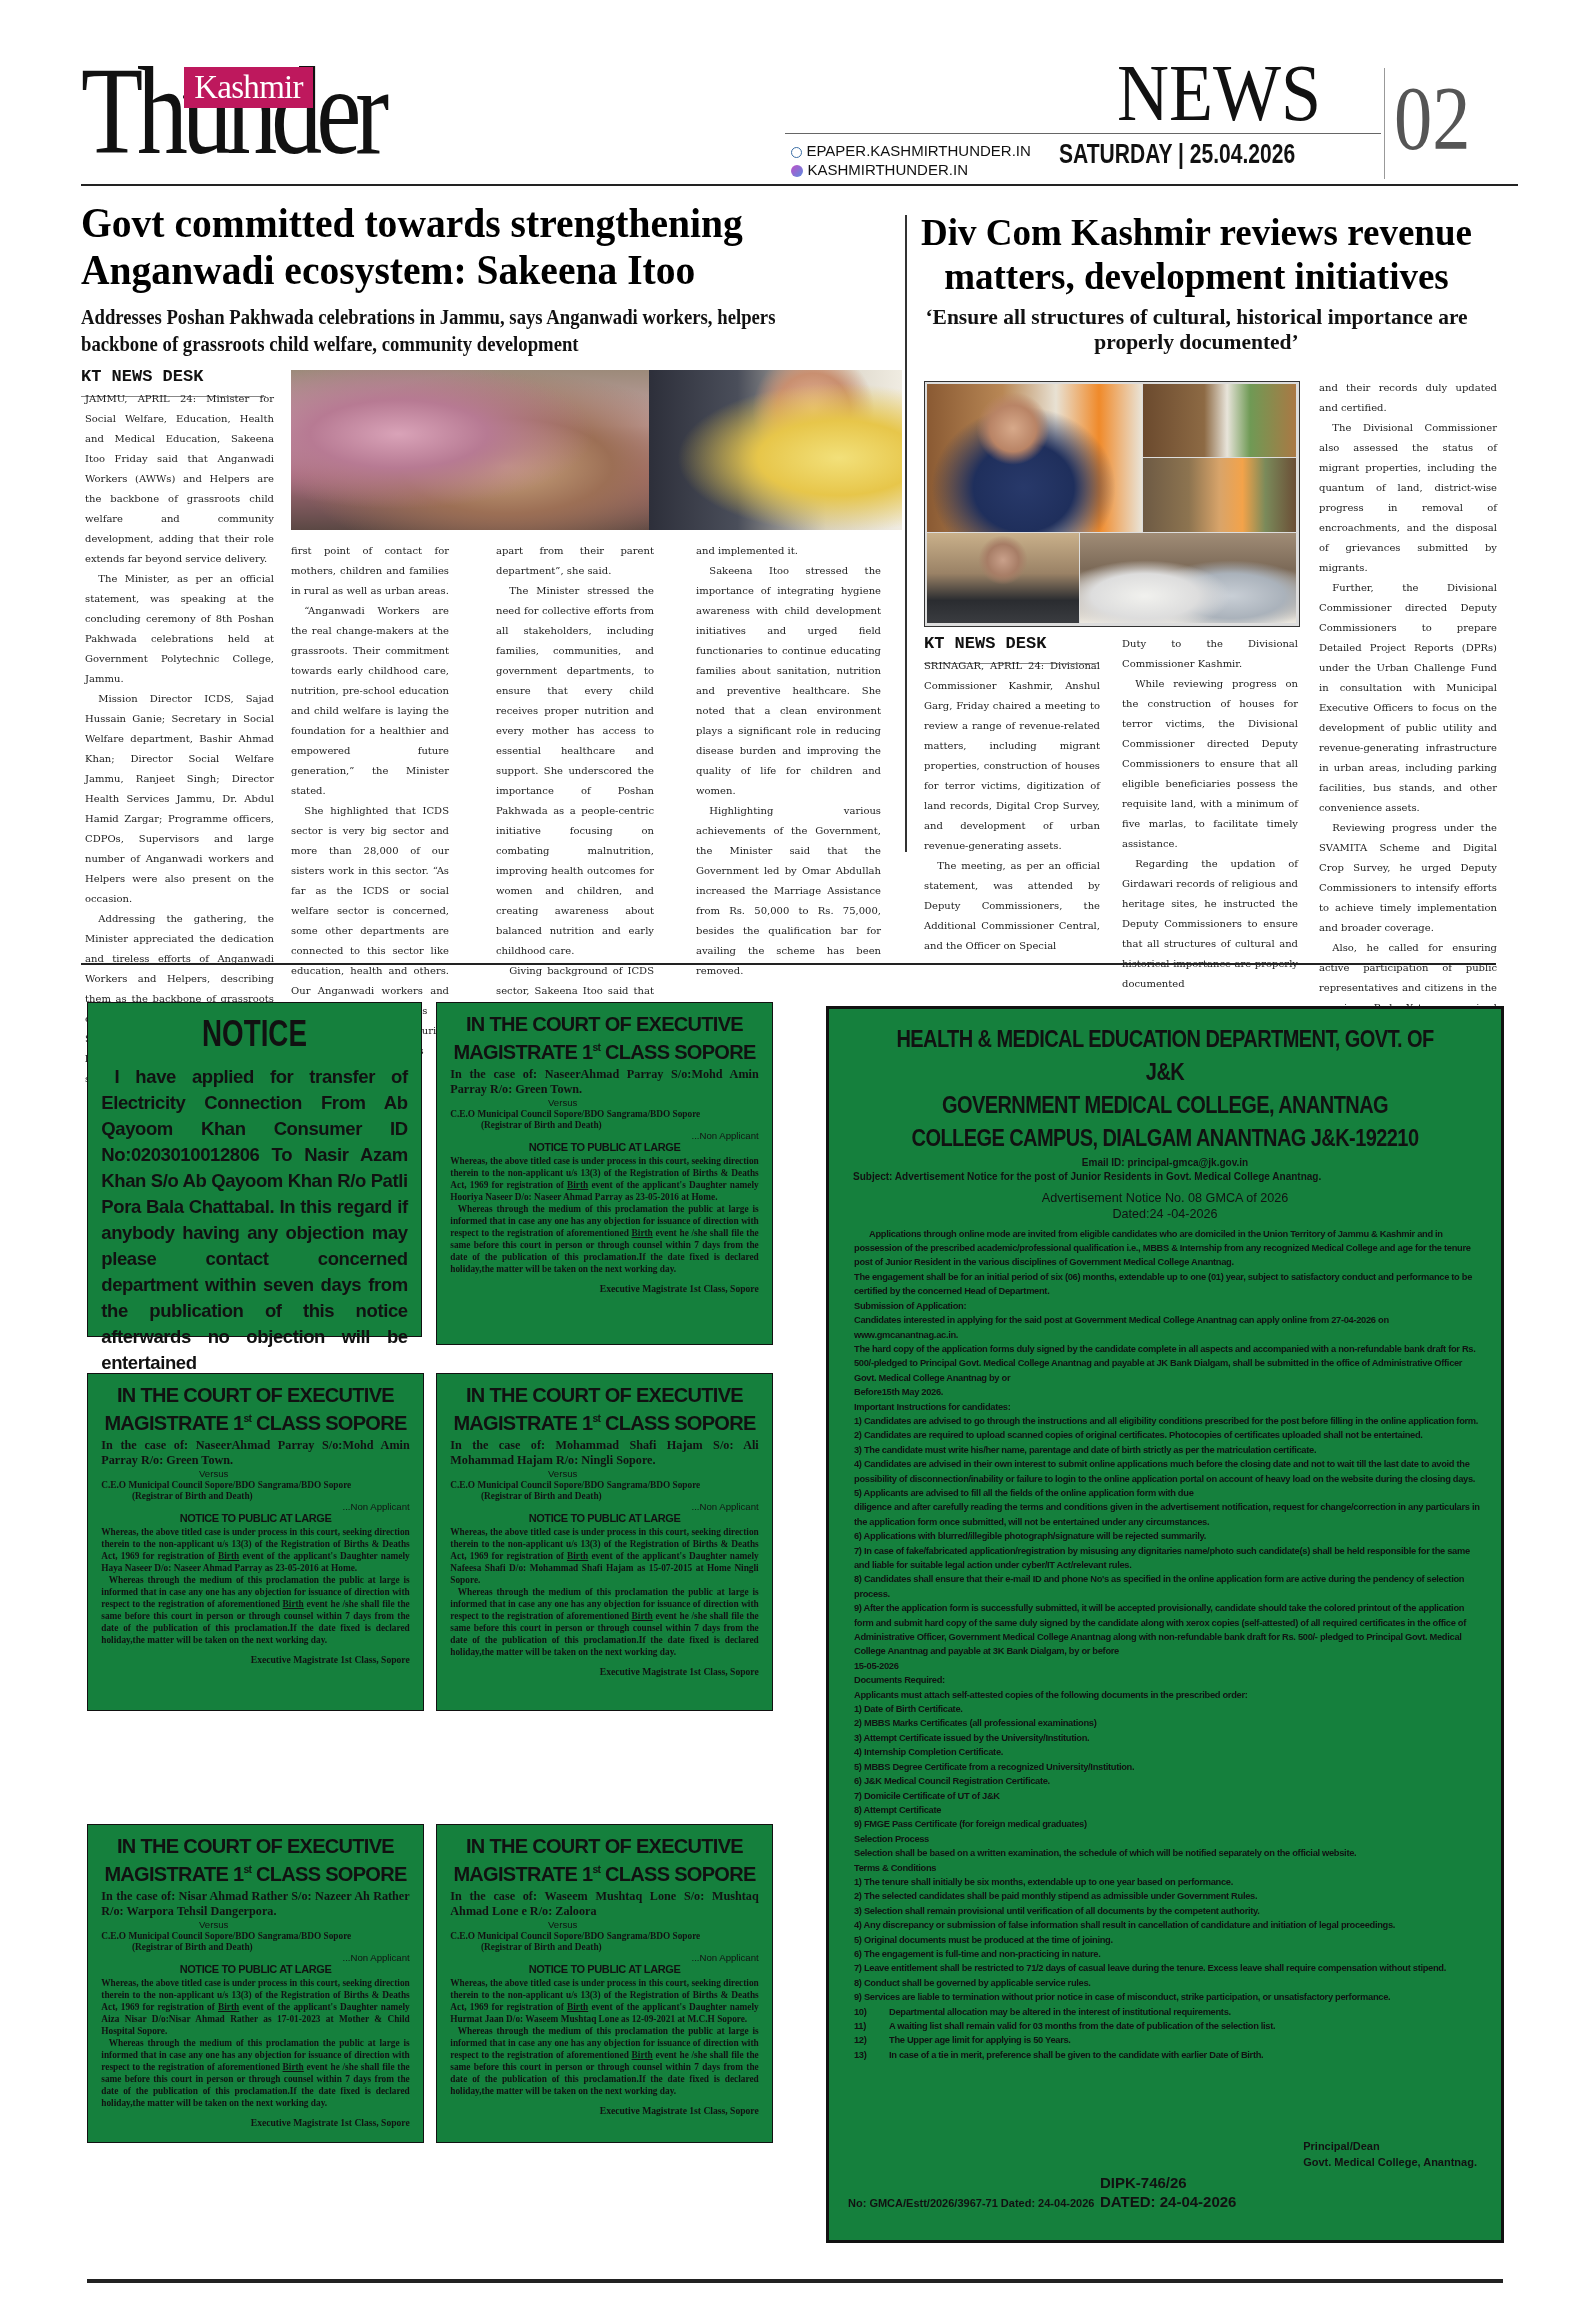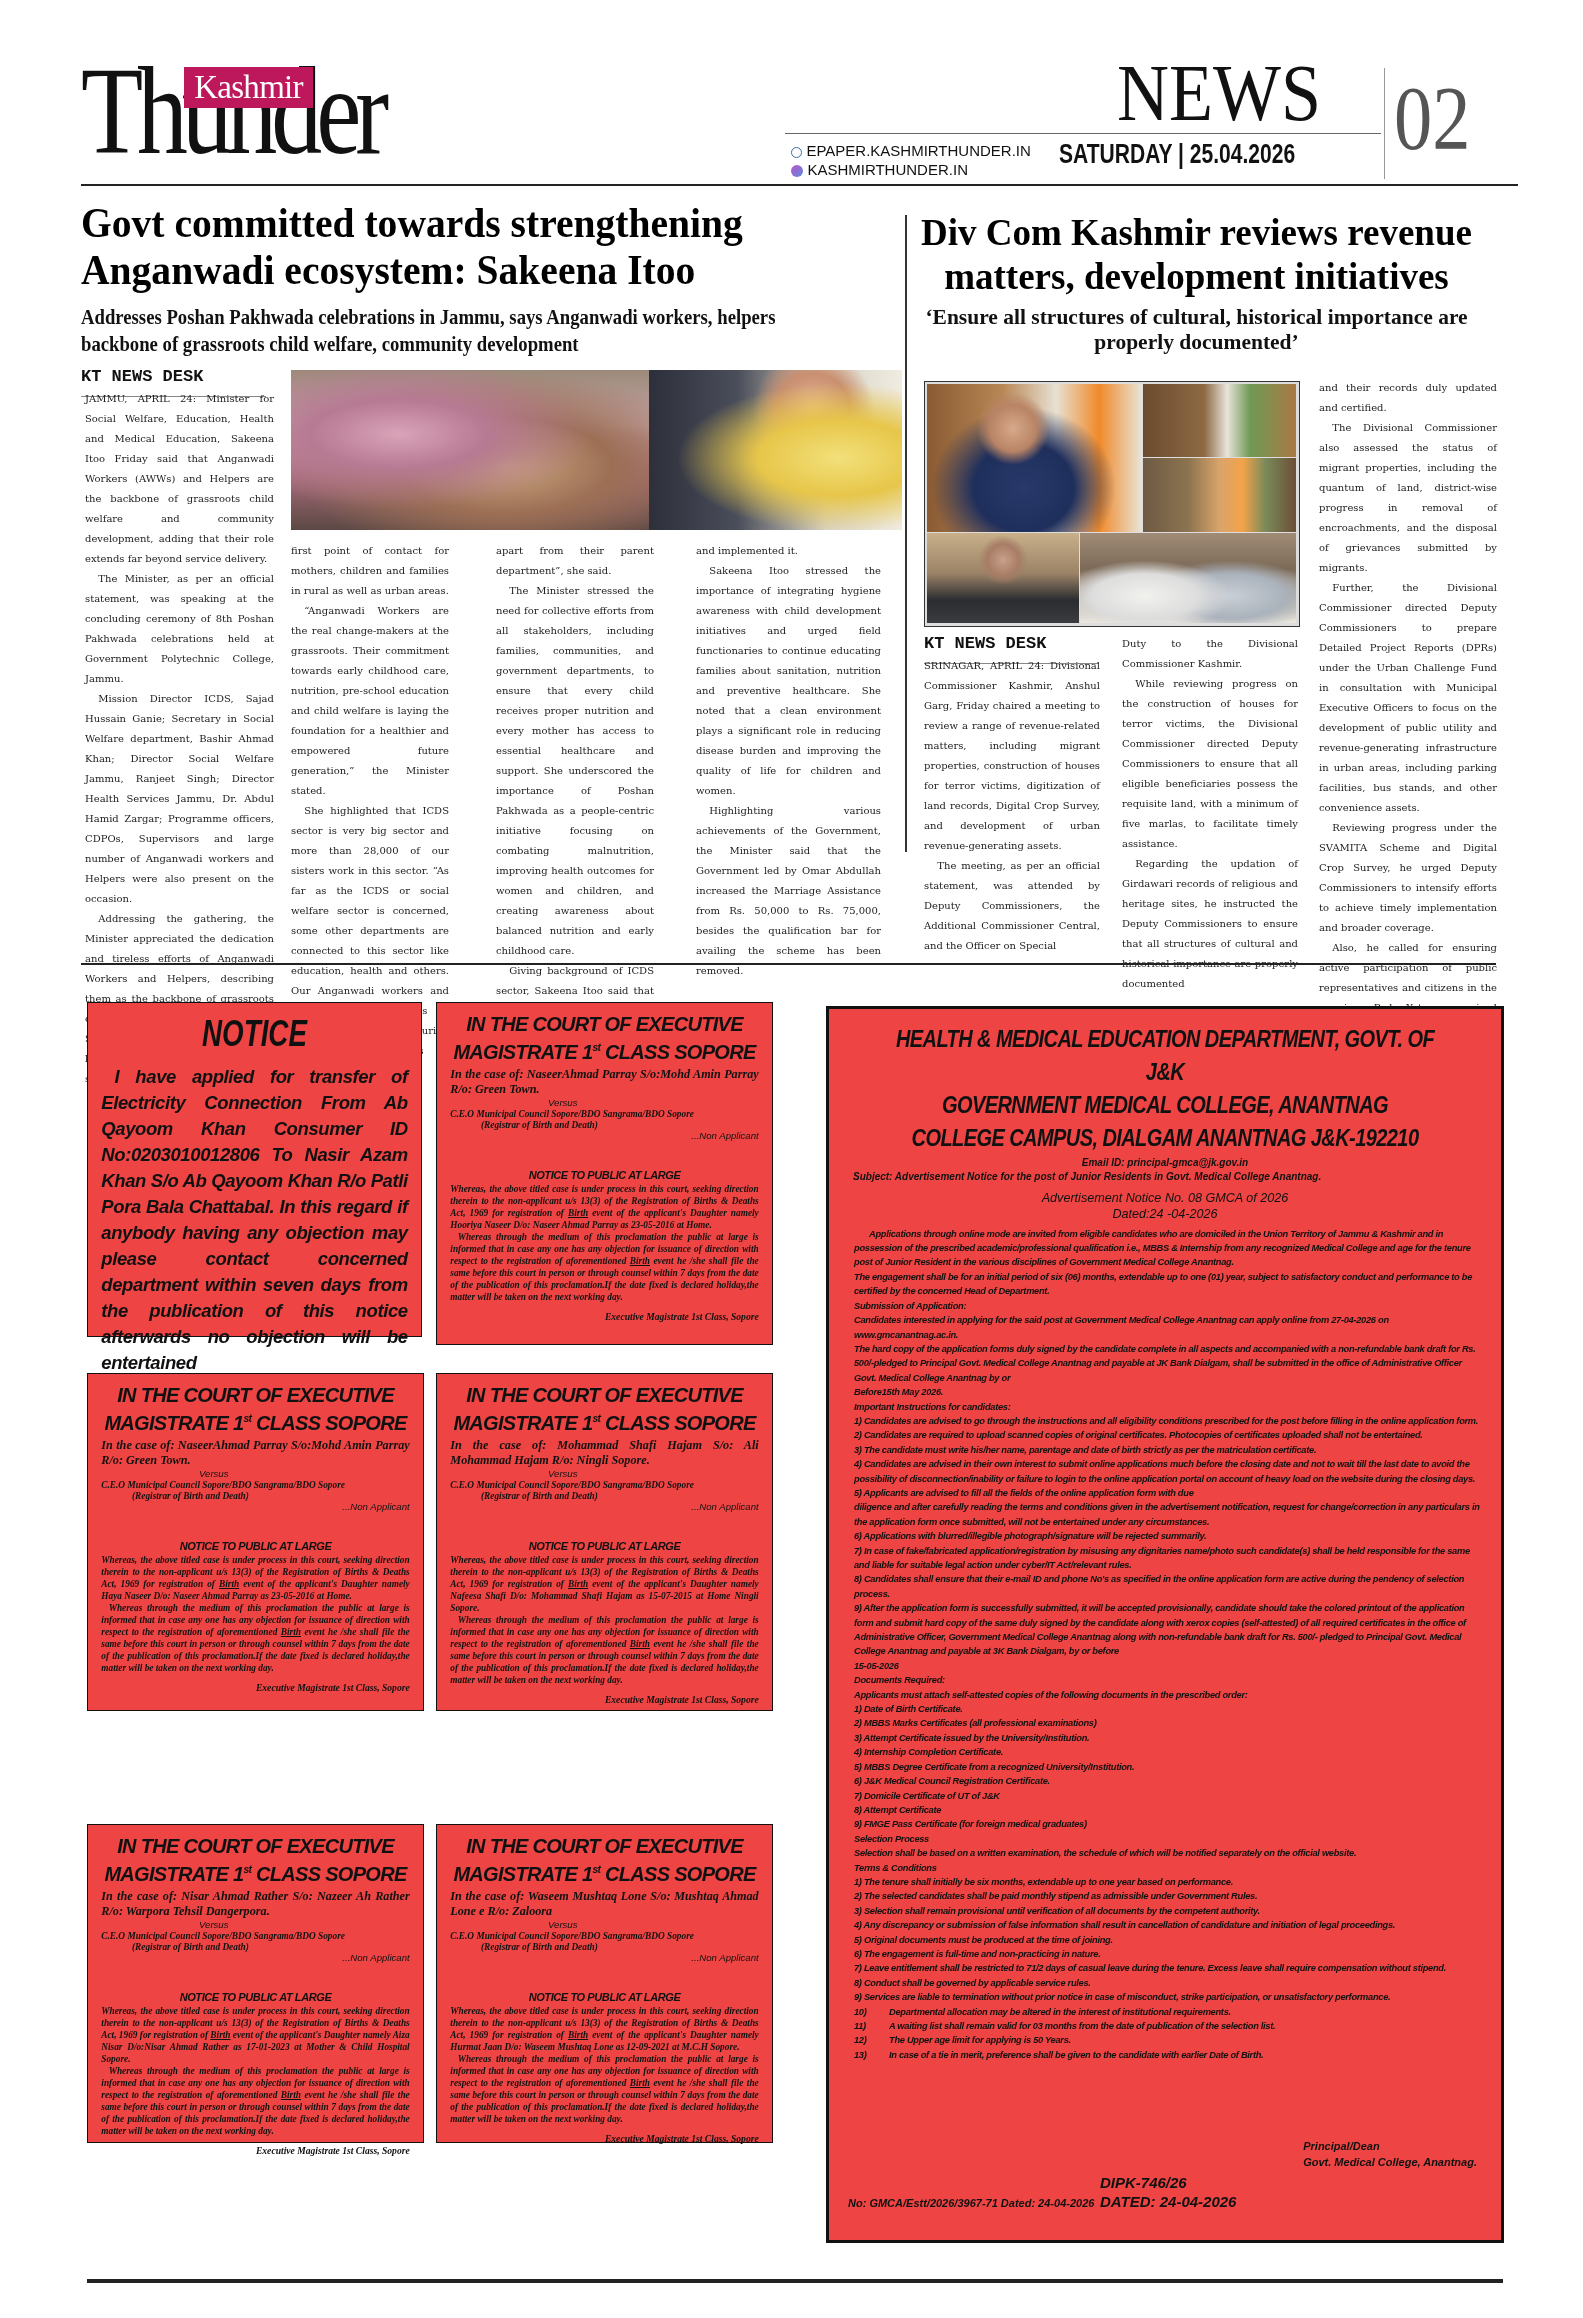--- a/index.html
+++ b/index.html
@@ -21,32 +21,32 @@
   .story1-deck{position:absolute;left:81px;top:304px;width:852px;font-family:"Liberation Serif",serif;font-weight:bold;font-size:21.5px;line-height:27px;transform:scaleX(.87);transform-origin:left top;}
   .story2-head{position:absolute;left:915px;top:211px;width:563px;font-size:37px;line-height:44px;text-align:center;}
   .story2-deck{position:absolute;left:915px;top:305px;width:563px;font-family:"Liberation Serif",serif;font-weight:bold;font-size:21.5px;line-height:25px;text-align:center;}
   .desk{font-family:Liberation Mono, monospace;font-weight:bold;font-size:17px;border-bottom:0.7px solid #888;padding-bottom:10px;}
   .col{position:absolute;font-family:"DejaVu Serif",serif;font-size:10px;line-height:20px;text-align:justify;color:#222;}
   .col p{margin:0;text-indent:13.3px;}
   .col p.first{text-indent:0;}
   .photo{position:absolute;overflow:hidden;}
   .divider-v{position:absolute;width:1.5px;background:#333;}
   
-  .box{position:absolute;border:1.5px solid #111;box-sizing:border-box;background:#ef4444;font-style:italic;}
+  .box{position:absolute;border:1.5px solid #111;box-sizing:border-box;background:#15803d;}
   .notice-title{font-family:"Liberation Sans",sans-serif;font-weight:bold;font-size:37px;text-align:center;margin-top:10.4px;transform:scaleX(.75);}
   .notice-body{font-family:"Liberation Sans",sans-serif;font-weight:bold;font-size:18.5px;line-height:26px;text-align:justify;margin:9px 13.3px 0 13.3px;letter-spacing:-0.4px;}
   .notice-sign{font-family:"Liberation Sans",sans-serif;font-weight:bold;font-size:20px;line-height:30px;text-align:center;margin-top:7.4px;}
   .court-head{font-family:"Liberation Sans",sans-serif;font-weight:bold;font-size:20px;line-height:23px;text-align:center;margin-top:10.4px;letter-spacing:-0.7px;}
   .court-head sup{font-size:10.4px;}
   .court-case{font-family:"Liberation Serif",serif;font-weight:bold;font-size:12.2px;line-height:15px;margin:3px 13.3px 0 13.3px;text-align:justify;}
   .court-vs{font-family:"Liberation Sans",sans-serif;font-size:9.6px;margin-left:111px;}
   .court-small{font-family:"Liberation Serif",serif;font-weight:bold;font-size:9.3px;line-height:12px;margin:0 13.3px;text-align:justify;}
   .court-reg{font-family:"Liberation Serif",serif;font-weight:bold;font-size:9.3px;margin-left:44px;}
   .court-nonapp{font-family:"Liberation Sans",sans-serif;font-size:9.6px;text-align:right;margin-right:13.3px;}
-  .court-npl{font-family:"Liberation Sans",sans-serif;font-weight:bold;font-size:11px;text-align:center;letter-spacing:-0.4px;margin-top:28px;}
+  .court-npl{font-family:"Liberation Sans",sans-serif;font-weight:bold;font-size:11px;text-align:center;letter-spacing:-0.4px;}
   .court-text{font-family:"Liberation Serif",serif;font-weight:bold;font-size:9.3px;line-height:12px;margin:2.2px 13.3px 0 13.3px;text-align:justify;}
   .court-text p{margin:0;}
   .court-text p+p{text-indent:7.4px;}
   .u{text-decoration:underline;}
   .court-signoff{font-family:"Liberation Serif",serif;font-weight:bold;font-size:9.6px;text-align:right;margin:7.4px 13.3px 0 0;}
   .gmc-title{font-family:"Liberation Sans",sans-serif;font-weight:bold;font-size:24.4px;line-height:33px;text-align:center;letter-spacing:-0.7px;transform:scaleX(.82);}
   .gmc-email{font-family:"Liberation Sans",sans-serif;font-weight:bold;font-size:10px;text-align:center;margin-top:3px;}
   .gmc-subject{font-family:"Liberation Sans",sans-serif;font-weight:bold;font-size:10px;margin:3px 0 0 24px;}
   .gmc-advno{font-family:"Liberation Sans",sans-serif;font-size:12.6px;text-align:center;margin-top:7.4px;line-height:16.3px;}
   .gmc-body{font-family:"Liberation Sans",sans-serif;font-weight:bold;font-size:9.3px;line-height:14.4px;margin:4.4px 19px 0 19px;letter-spacing:-0.3px;}

